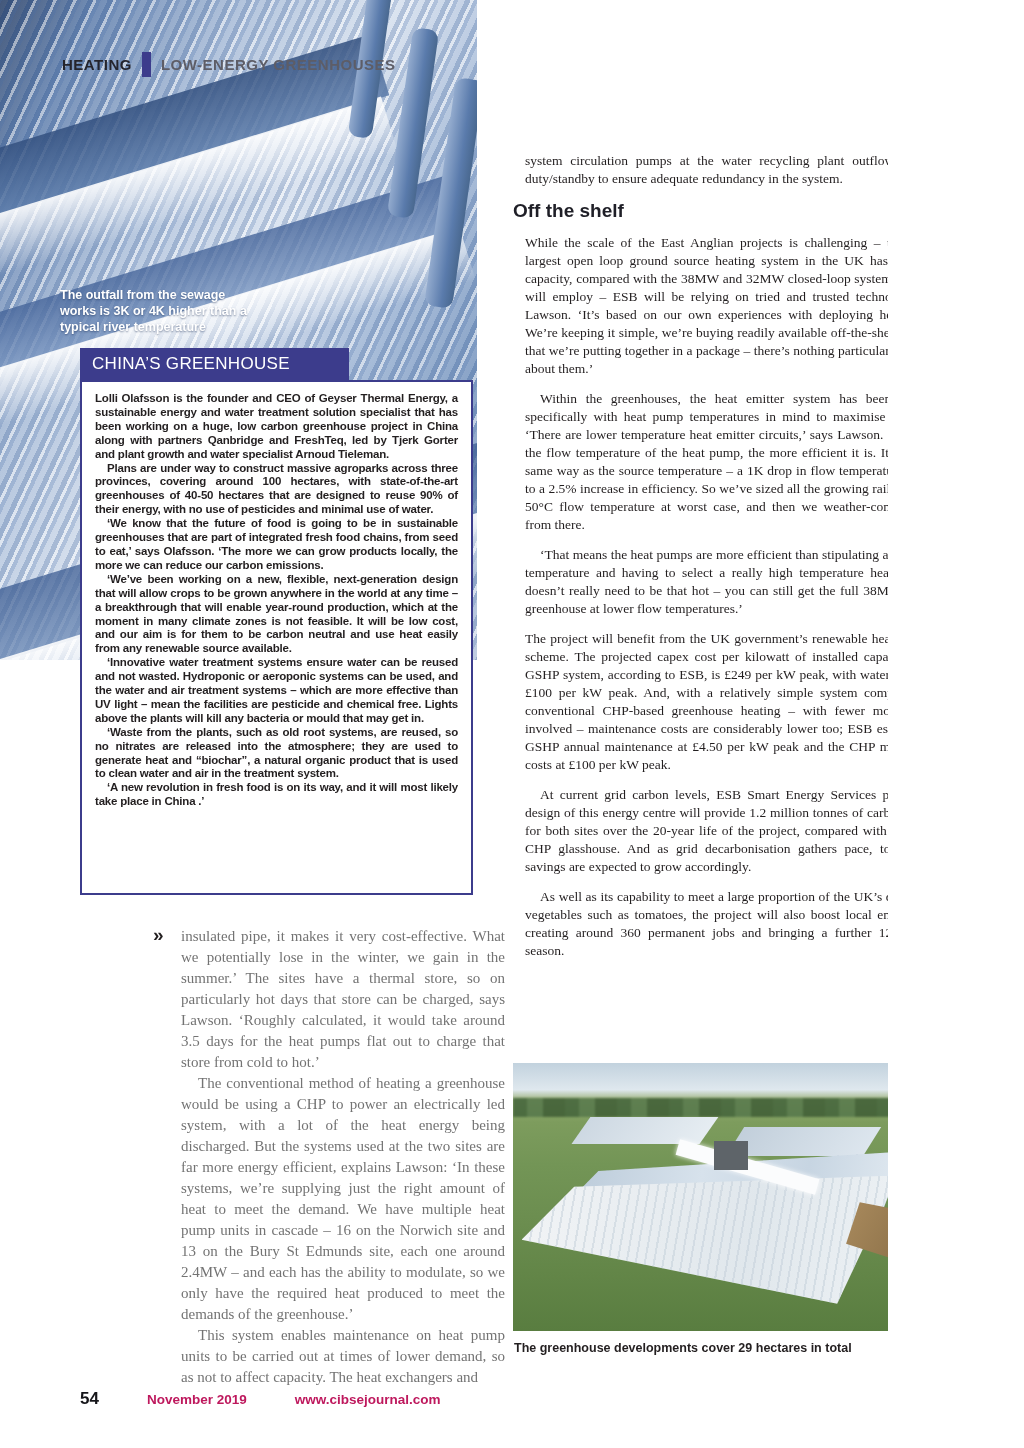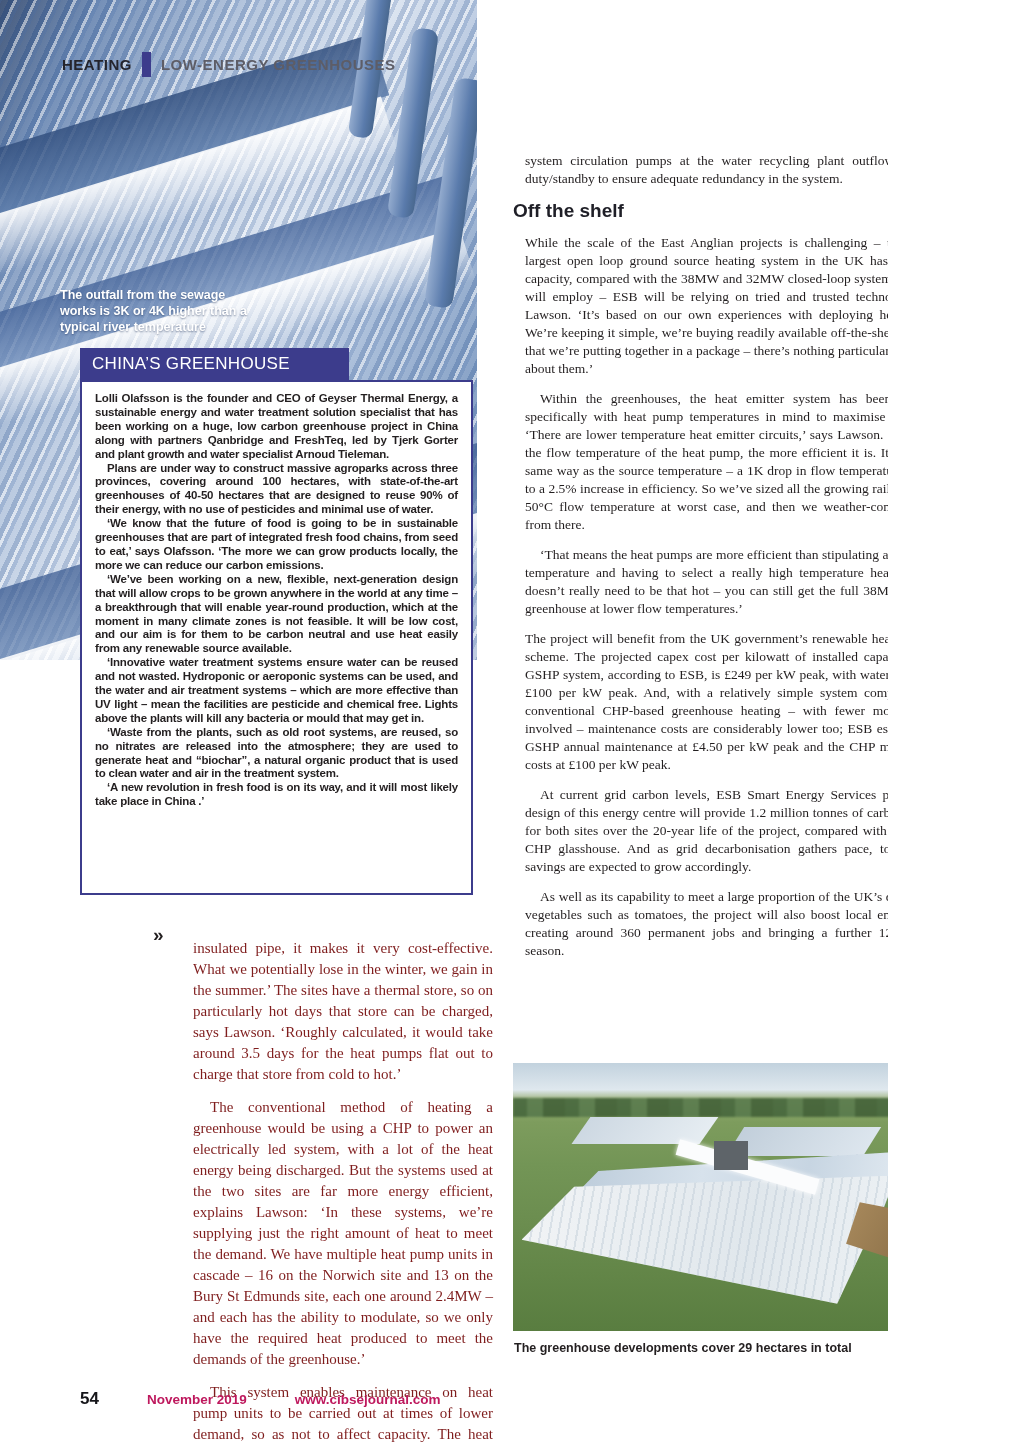--- a/index.html
+++ b/index.html
@@ -50,21 +50,21 @@
   .body-p{margin:12px;font-size:13.5px;line-height:18px;text-align:justify;color:#231f20;}
   .indent{text-indent:15px;}
   .sec-heading{font-family:"Liberation Sans",sans-serif;font-weight:700;font-size:19px;
         color:#1f1f27;margin:12px 0 5px;}
   .cj{font-family:"Liberation Sans",sans-serif;font-weight:700;font-size:13px;color:#28a0d8;margin-left:8px;}
 
   
   .left-col{position:absolute;left:157px;top:926px;width:348px;}
   .marker{position:absolute;left:-4px;top:-2px;font:700 19px "Liberation Sans",sans-serif;color:#231f20;}
   .left-text{margin-left:24px;}
-  .left-text p{margin:12px;font-size:15px;line-height:21px;text-align:justify;color:#7f1d1d;}
+  .left-text p{margin:0;font-size:15px;line-height:21px;text-align:justify;color:#737373;}
   .left-text p.indent{text-indent:17px;}
 
   
   .aerial{position:absolute;left:513px;top:1063px;width:427px;height:268px;overflow:hidden;
         background:linear-gradient(180deg,#c2d2de 0%,#dfe8ee 10%,#9ab077 14%,#7d9c5d 22%,#739556 38%,#6b8d4f 60%,#628547 80%,#597d40 100%);}
   .a-treeline{position:absolute;left:0;top:13%;width:100%;height:7%;opacity:.85;filter:blur(1px);
         background:repeating-linear-gradient(90deg,#42633a 0 14px,#55774a 14px 30px,#3d5c34 30px 52px);}
   .gh-far1{position:absolute;left:16%;top:20%;width:30%;height:10%;transform:skewX(-35deg);
         background:linear-gradient(95deg,#cdd8e2,#e6edf2);}
   .gh-far2{position:absolute;left:52%;top:24%;width:32%;height:11%;transform:skewX(-32deg);

